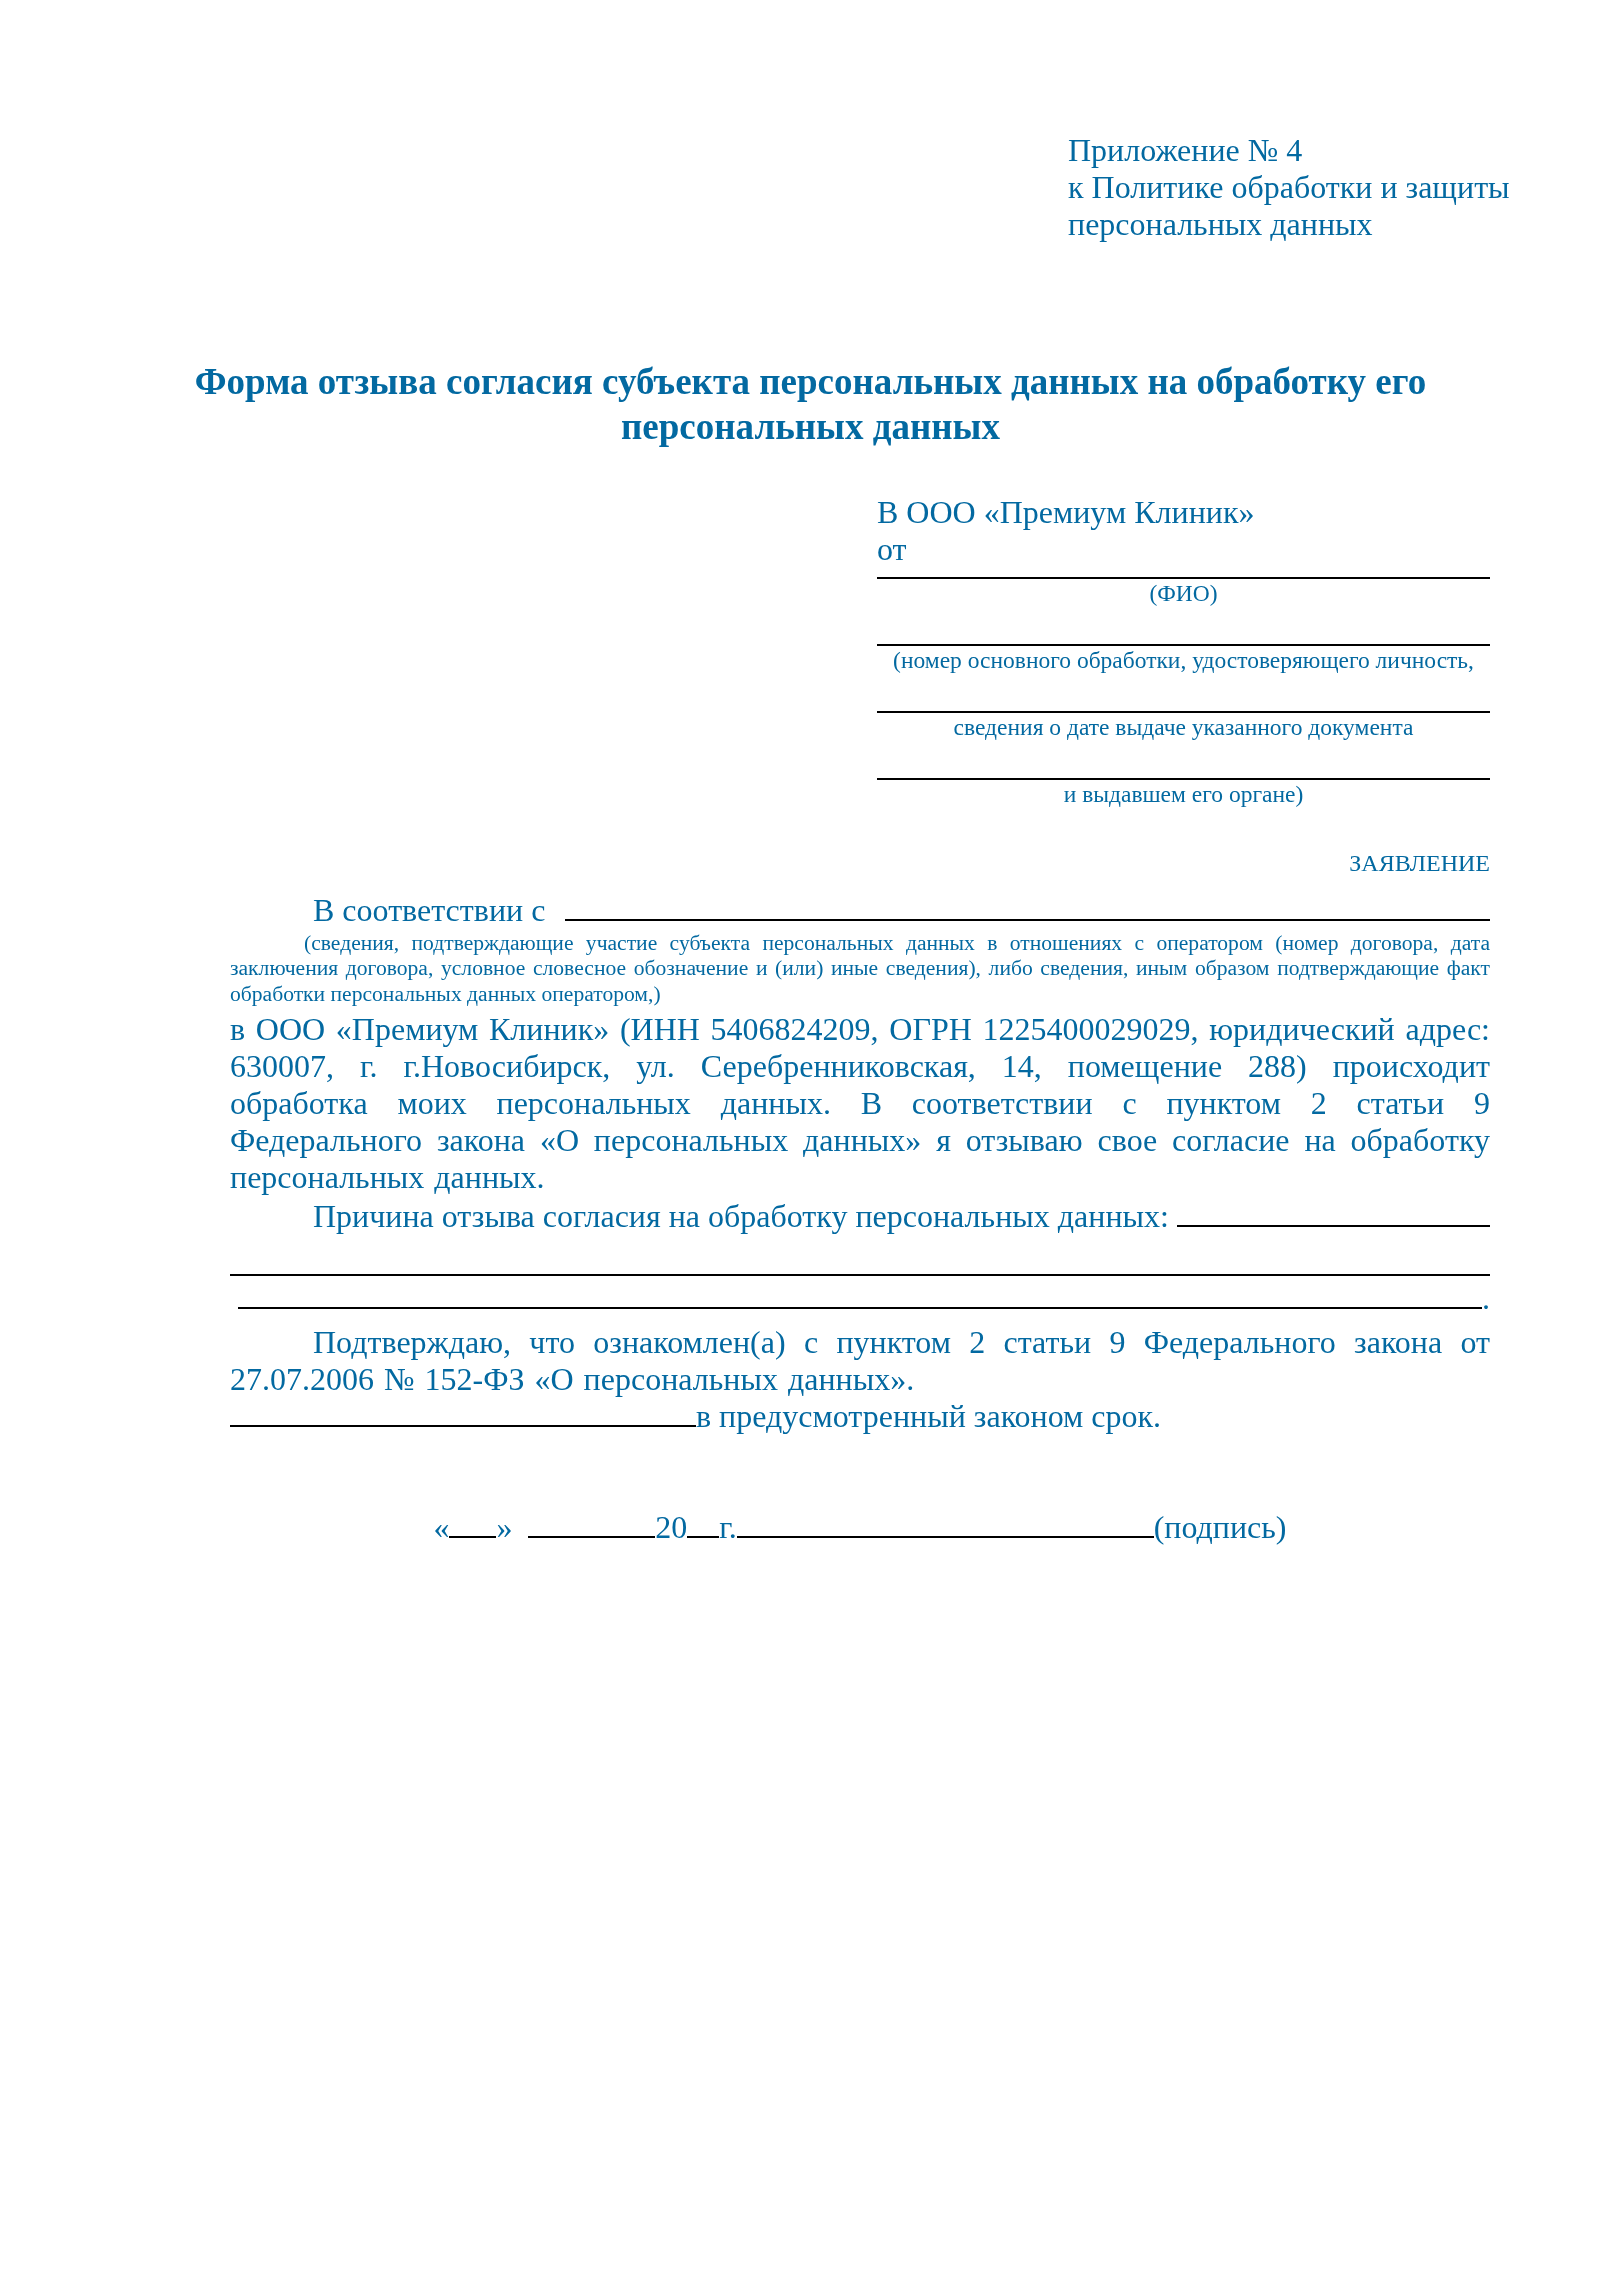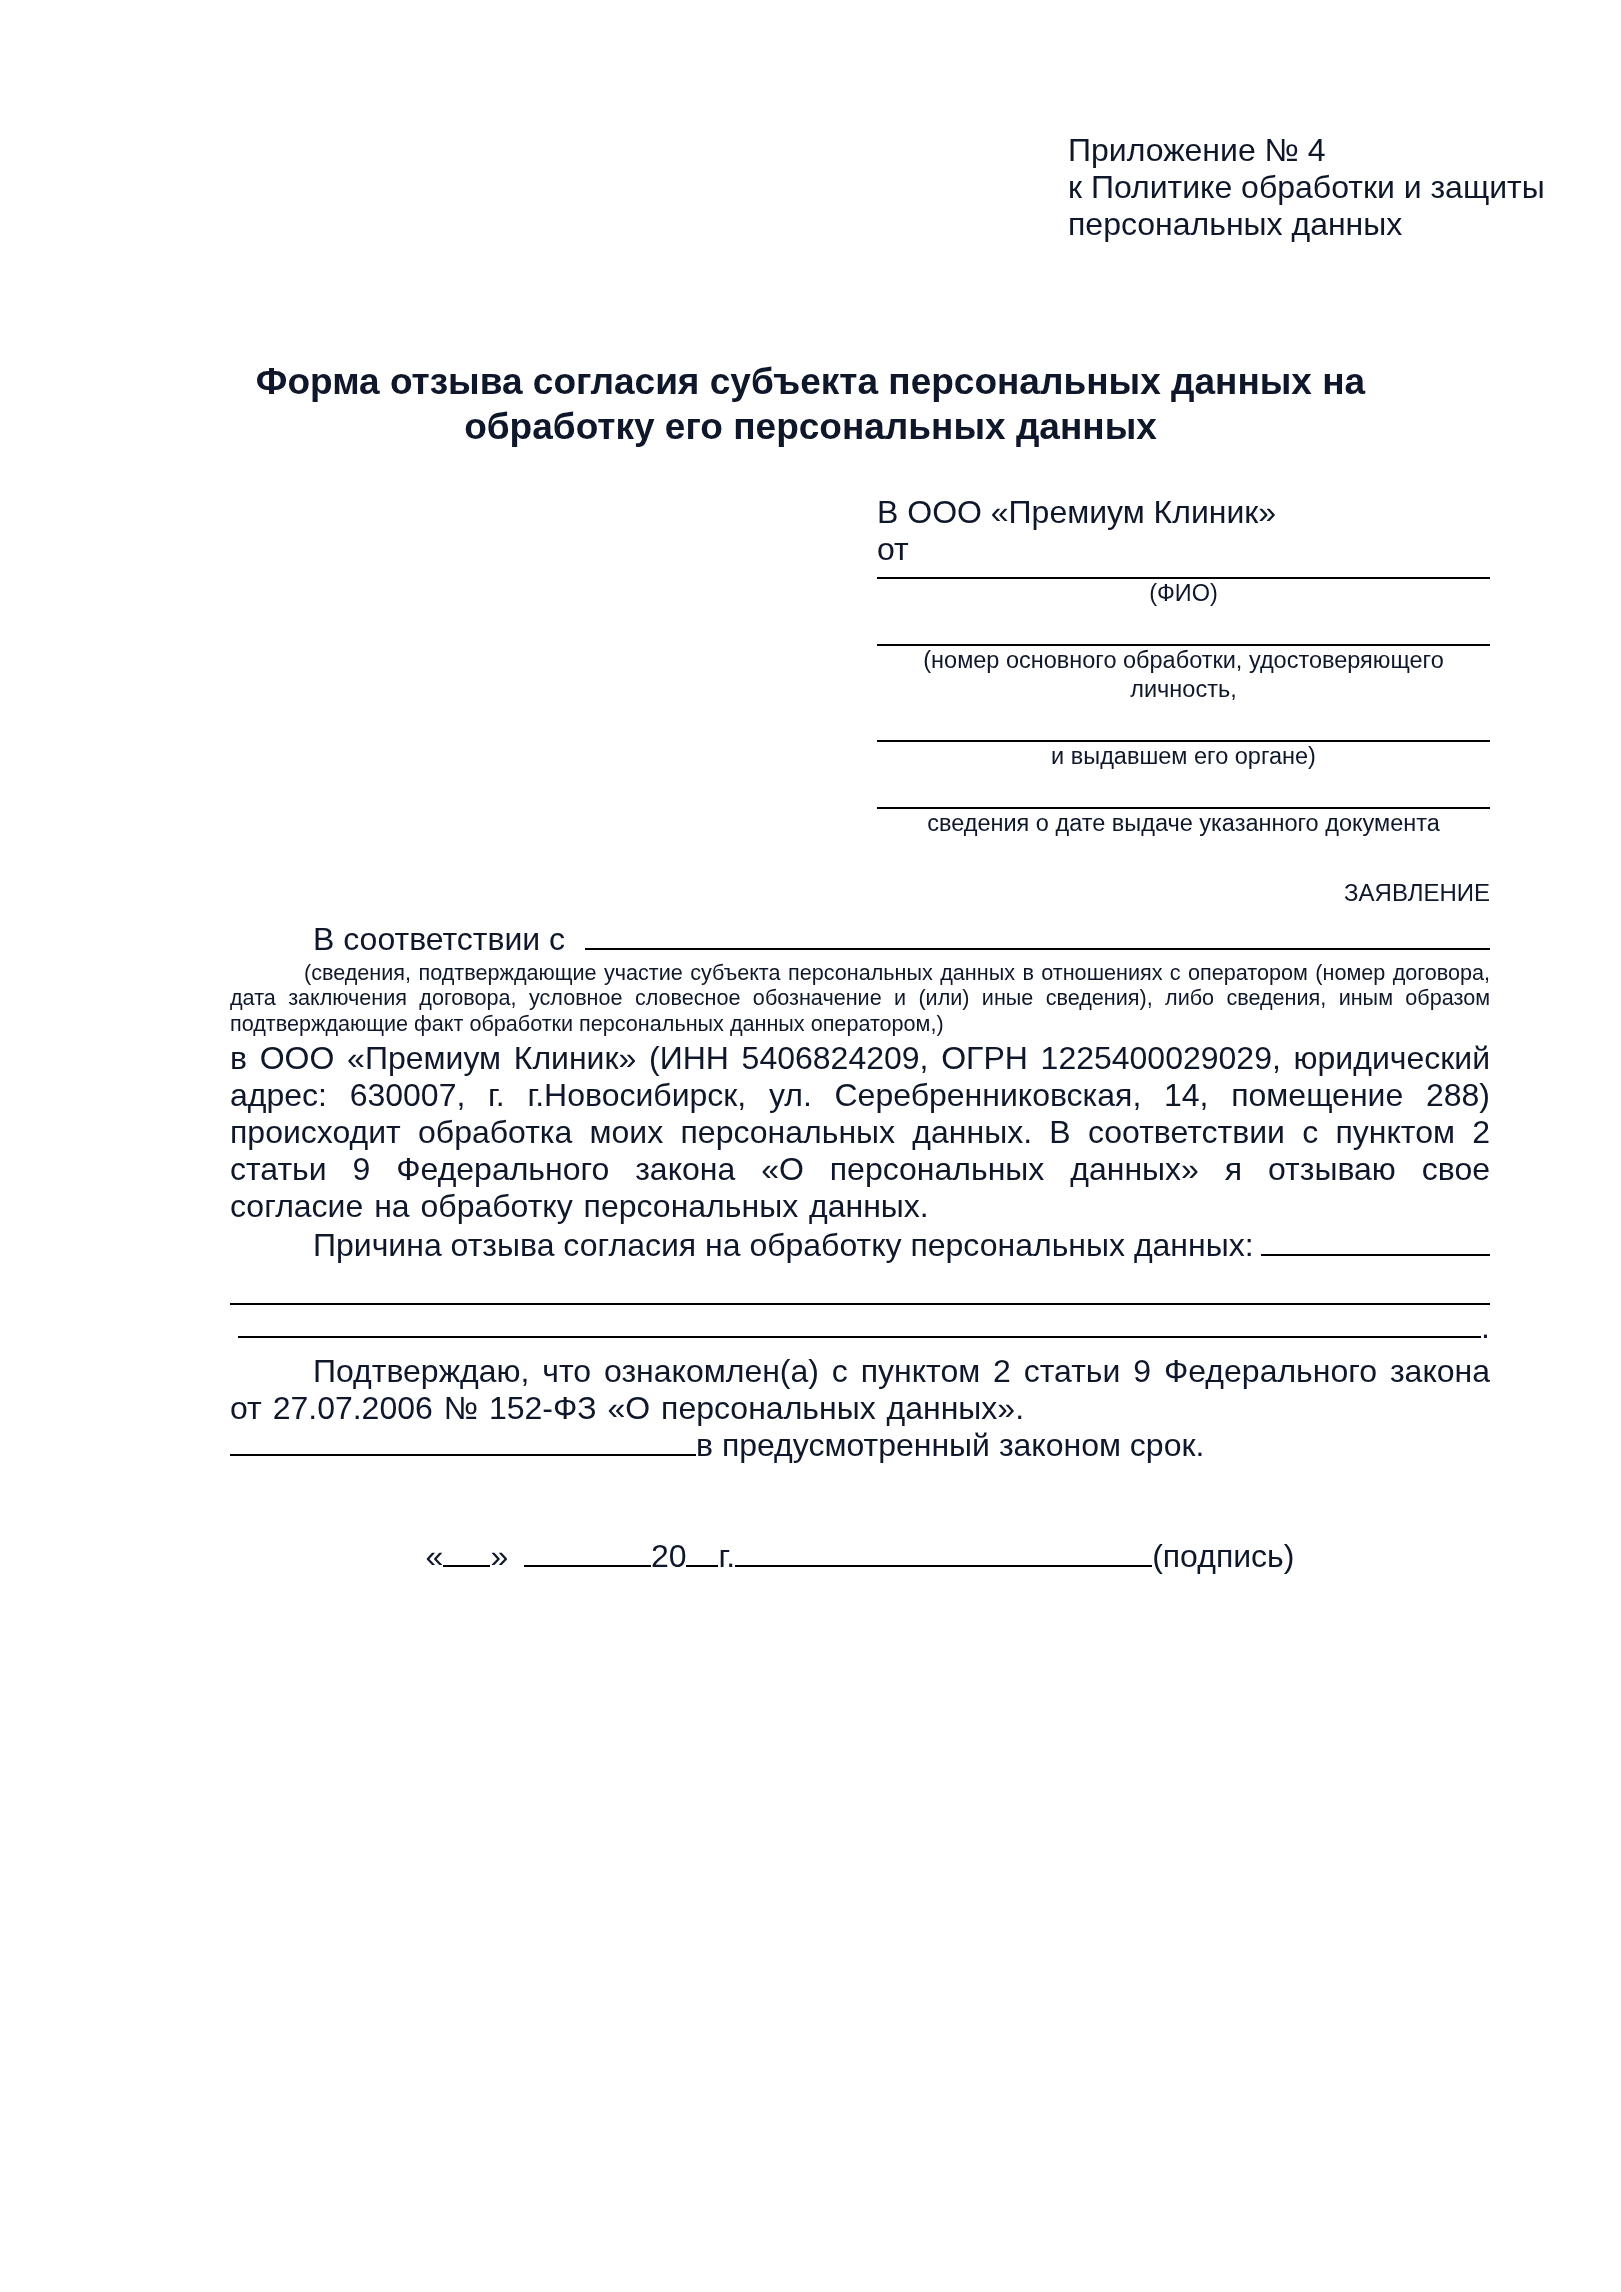--- a/index.html
+++ b/index.html
@@ -1,20 +1,20 @@
 <!DOCTYPE html>
 <html><head>
 <meta charset="utf-8">
 <style>
   html,body{margin:0;padding:0;background:#ffffff;}
   .page{
     position:relative;
     width:1621px;height:2293px;
-    background:#ffffff;color:#0f172a;
-    font-family:Liberation Sans, sans-serif;
+    background:#ffffff;color:#0369a1;
+    font-family:Liberation Serif, serif;
     box-sizing:border-box;overflow:hidden;
   }
   
   .header-note{margin-left:1068px;padding-top:132px;font-size:32px;line-height:37px;}
   
   .form-title{margin:116px auto 0;width:1304px;text-align:center;font-weight:bold;font-size:37px;line-height:45px;}
   
   .addressee{margin:45px 131px 0 877px;}
   .addr-line{font-size:32px;line-height:37px;}
   .field{margin-top:36px;}
@@ -74,26 +74,26 @@
       <div class="field-caption">(ФИО)</div>
     </div>
 
     <div class="field">
       <div class="field-rule"></div>
       <div class="field-caption">(номер основного обработки, удостоверяющего личность,</div>
     </div>
 
     <div class="field">
       <div class="field-rule"></div>
-      <div class="field-caption">и выдавшем его органе)</div>
+      <div class="field-caption">сведения о дате выдаче указанного документа</div>
     </div>
 
     <div class="field">
       <div class="field-rule"></div>
-      <div class="field-caption">сведения о дате выдаче указанного документа</div>
+      <div class="field-caption">и выдавшем его органе)</div>
     </div>
   </div>
 
   <div class="content">
 
     <div class="section-heading">ЗАЯВЛЕНИЕ</div>
 
     <div class="fill-row indent intro-row">
       <span class="nowrap">В соответствии с</span>
       <span class="grow-fill"></span>

